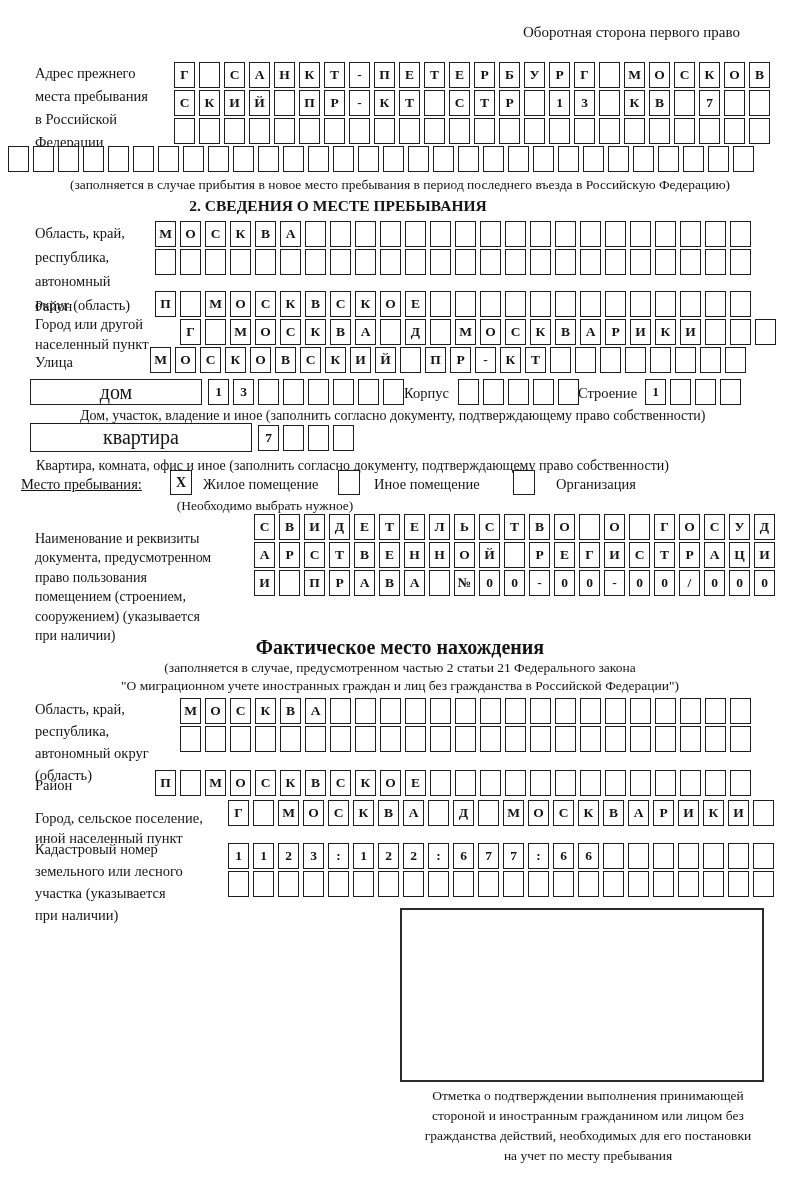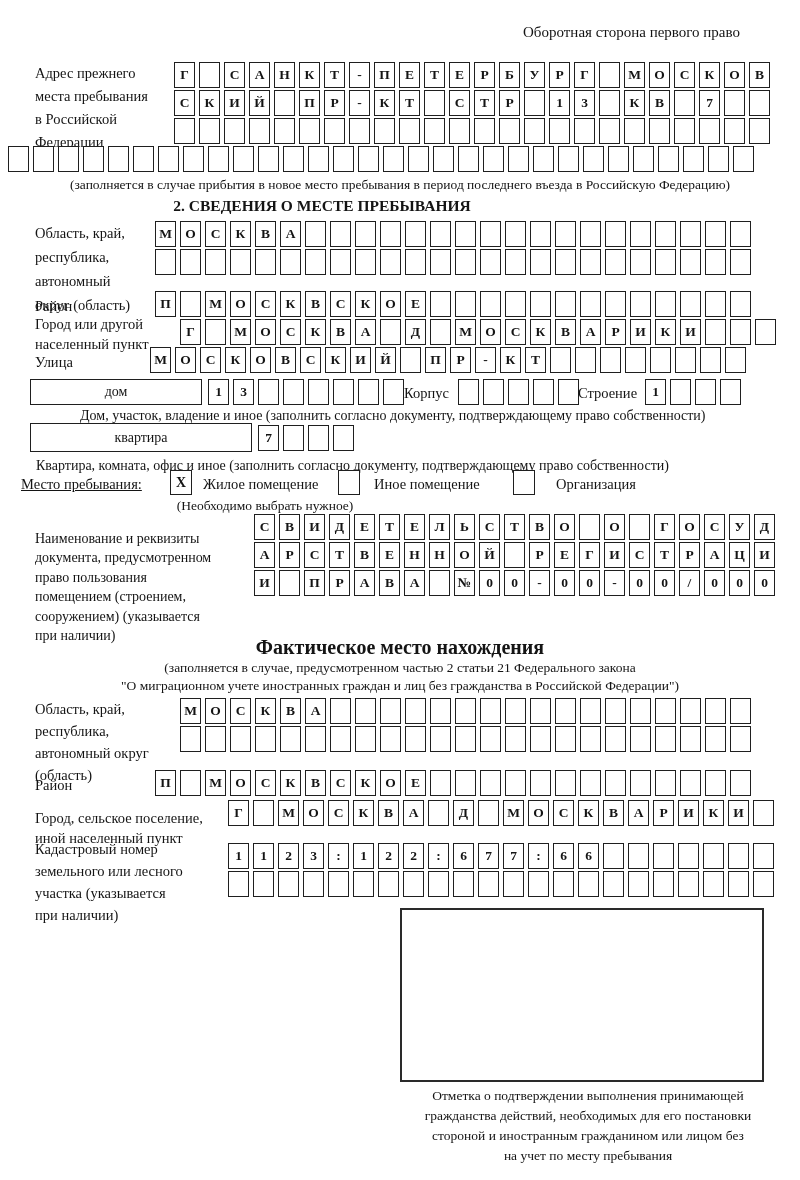--- a/index.html
+++ b/index.html
@@ -13,21 +13,21 @@
   .lbl.lh22 div{line-height:22px;}
   .lbl.lh19 div{line-height:19.4px;}
   .cellrow{position:absolute;display:flex;gap:4px;}
   .cell{
     flex:none;width:19px;height:24px;border:1.5px solid #1f1f1f;
     display:flex;align-items:center;justify-content:center;
     font-size:13.5px;font-weight:bold;background:#fff;
   }
   .wbox{
     position:absolute;border:1.5px solid #1f1f1f;display:flex;align-items:center;justify-content:center;
-    font-size:14px;background:#fff;
+    font-size:20px;background:#fff;
   }
   .chk{
     position:absolute;width:20px;height:23px;border:1.5px solid #1f1f1f;
     display:flex;align-items:center;justify-content:center;font-size:14px;font-weight:bold;background:#fff;
   }
   .note{font-size:13.5px;line-height:18px;}
   .center{text-align:center;}
   .title{font-weight:bold;font-size:15.5px;}
   .stamp{position:absolute;border:2px solid #2a2a2a;background:#fff;}
 </style>
@@ -149,21 +149,21 @@
       <div class="cell"></div>
       <div class="cell"></div>
       <div class="cell"></div>
       <div class="cell"></div>
       <div class="cell"></div>
       <div class="cell"></div>
       <div class="cell"></div>
     </div>
   <div class="abs note center" style="top:176px;left:0;width:800px;">(заполняется в случае прибытия в новое место пребывания в период последнего въезда в Российскую Федерацию)</div>
 
-  <div class="abs title center" style="top:197px;left:0;width:644px;">2. СВЕДЕНИЯ О МЕСТЕ ПРЕБЫВАНИЯ</div>
+  <div class="abs title center" style="top:197px;left:16px;width:644px;">2. СВЕДЕНИЯ О МЕСТЕ ПРЕБЫВАНИЯ</div>
 
   <div class="abs lbl lh24" style="top:221px;left:35px;">
       <div>Область, край,</div>
       <div>республика,</div>
       <div>автономный</div>
       <div>округ (область)</div>
     </div>
   <div class="cellrow" style="top:221px;left:155px;">
       <div class="cell">М</div>
       <div class="cell">О</div>
@@ -599,18 +599,18 @@
       <div class="cell"></div>
       <div class="cell"></div>
       <div class="cell"></div>
       <div class="cell"></div>
       <div class="cell"></div>
     </div>
 
   <div class="stamp" style="top:908px;left:400px;width:360px;height:170px;"></div>
   <div class="abs note center" style="top:1086px;left:392px;width:392px;line-height:20px;">
       <div>Отметка о подтверждении выполнения принимающей</div>
+      <div>стороной и иностранным гражданином или лицом без</div>
       <div>гражданства действий, необходимых для его постановки</div>
-      <div>стороной и иностранным гражданином или лицом без</div>
       <div>на учет по месту пребывания</div>
     </div>
 
 </div>
 
 </body></html>

